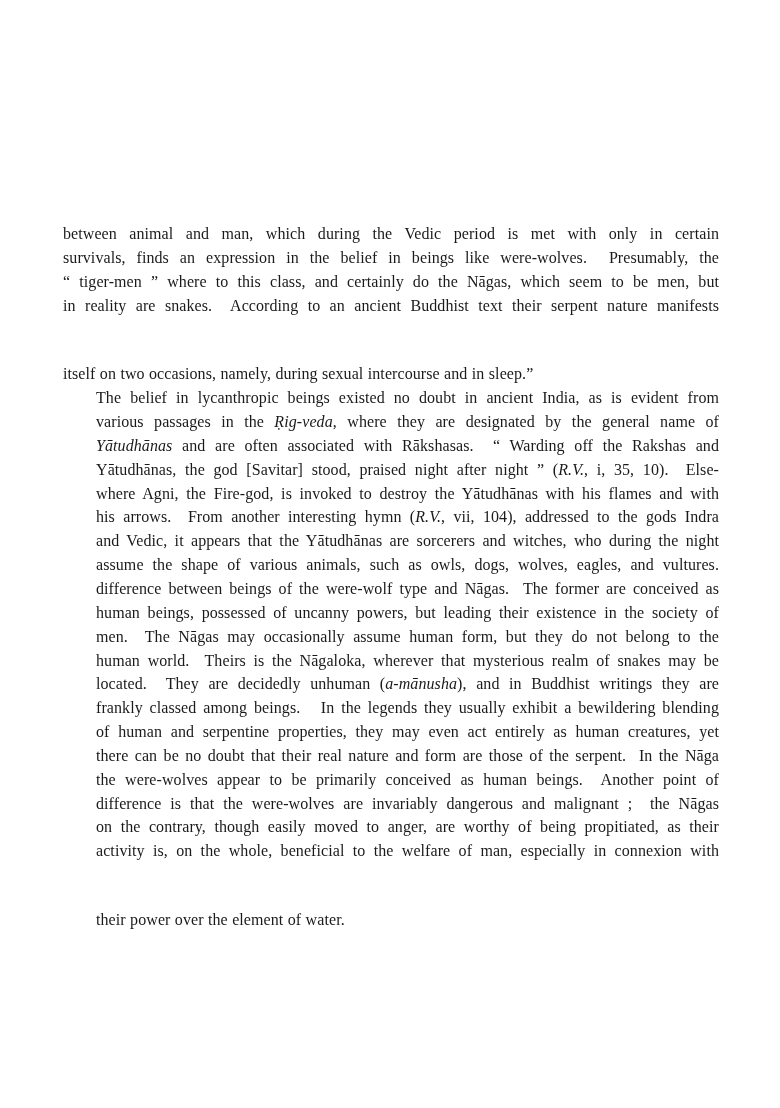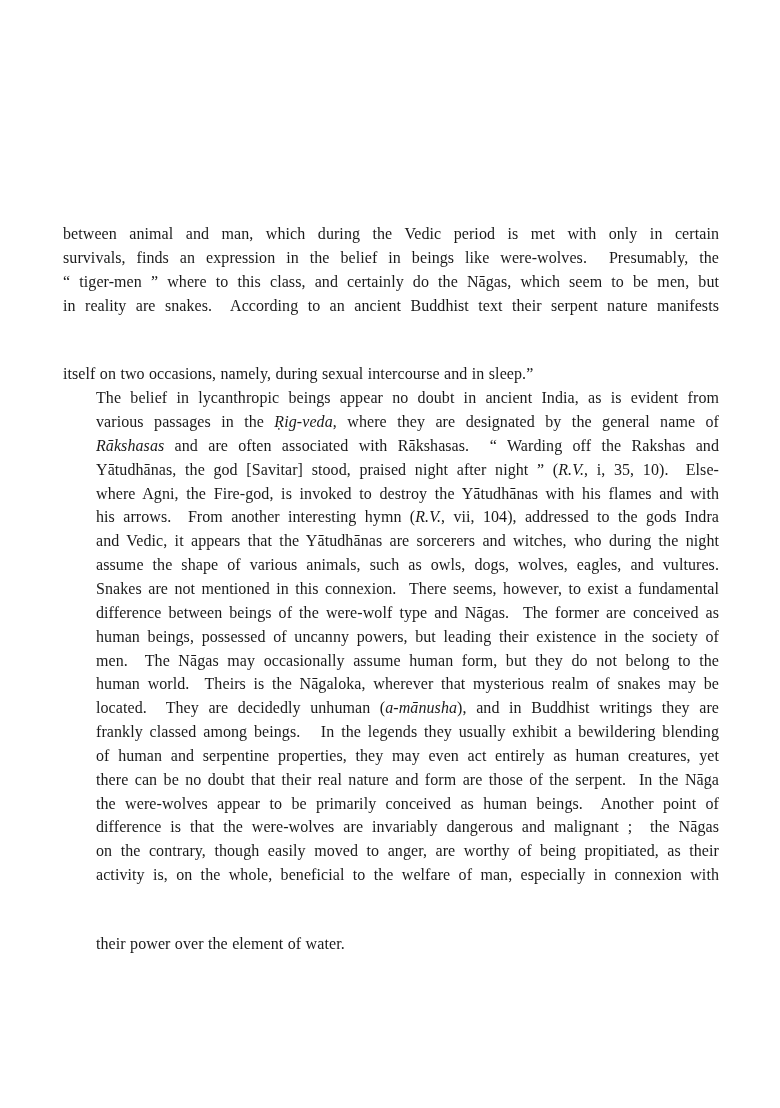--- a/index.html
+++ b/index.html
@@ -76,29 +76,28 @@
 <div class="page">
   <div class="text-block">
     <p class="para">
         <span class="line">between animal and man, which during the Vedic period is met with only in certain</span>
         <span class="line">survivals, finds an expression in the belief in beings like were-wolves.  Presumably, the</span>
         <span class="line">“ tiger-men ” where to this class, and certainly do the Nāgas, which seem to be men, but</span>
         <span class="line">in reality are snakes.  According to an ancient Buddhist text their serpent nature manifests</span>
         <span class="line line-last">itself on two occasions, namely, during sexual intercourse and in sleep.”</span>
       </p>
     <p class="para para-indent">
-        <span class="line line-indent">The belief in lycanthropic beings appear no doubt in ancient India, as is evident from</span>
+        <span class="line line-indent">The belief in lycanthropic beings existed no doubt in ancient India, as is evident from</span>
         <span class="line">various passages in the <i>Ṛig-veda</i>, where they are designated by the general name of</span>
-        <span class="line"><i>Rākshasas</i> and are often associated with Rākshasas.  “ Warding off the Rakshas and</span>
+        <span class="line"><i>Yātudhānas</i> and are often associated with Rākshasas.  “ Warding off the Rakshas and</span>
         <span class="line">Yātudhānas, the god [Savitar] stood, praised night after night ” (<i>R.V.</i>, i, 35, 10).  Else-</span>
         <span class="line">where Agni, the Fire-god, is invoked to destroy the Yātudhānas with his flames and with</span>
         <span class="line">his arrows.  From another interesting hymn (<i>R.V.</i>, vii, 104), addressed to the gods Indra</span>
         <span class="line">and Vedic, it appears that the Yātudhānas are sorcerers and witches, who during the night</span>
         <span class="line">assume the shape of various animals, such as owls, dogs, wolves, eagles, and vultures.</span>
-        <span class="line">Snakes are not mentioned in this connexion.  There seems, however, to exist a fundamental</span>
         <span class="line">difference between beings of the were-wolf type and Nāgas.  The former are conceived as</span>
         <span class="line">human beings, possessed of uncanny powers, but leading their existence in the society of</span>
         <span class="line">men.  The Nāgas may occasionally assume human form, but they do not belong to the</span>
         <span class="line">human world.  Theirs is the Nāgaloka, wherever that mysterious realm of snakes may be</span>
         <span class="line">located.  They are decidedly unhuman (<i>a-mānusha</i>), and in Buddhist writings they are</span>
         <span class="line">frankly classed among beings.   In the legends they usually exhibit a bewildering blending</span>
         <span class="line">of human and serpentine properties, they may even act entirely as human creatures, yet</span>
         <span class="line">there can be no doubt that their real nature and form are those of the serpent.  In the Nāga</span>
         <span class="line">the were-wolves appear to be primarily conceived as human beings.  Another point of</span>
         <span class="line">difference is that the were-wolves are invariably dangerous and malignant ;  the Nāgas</span>

